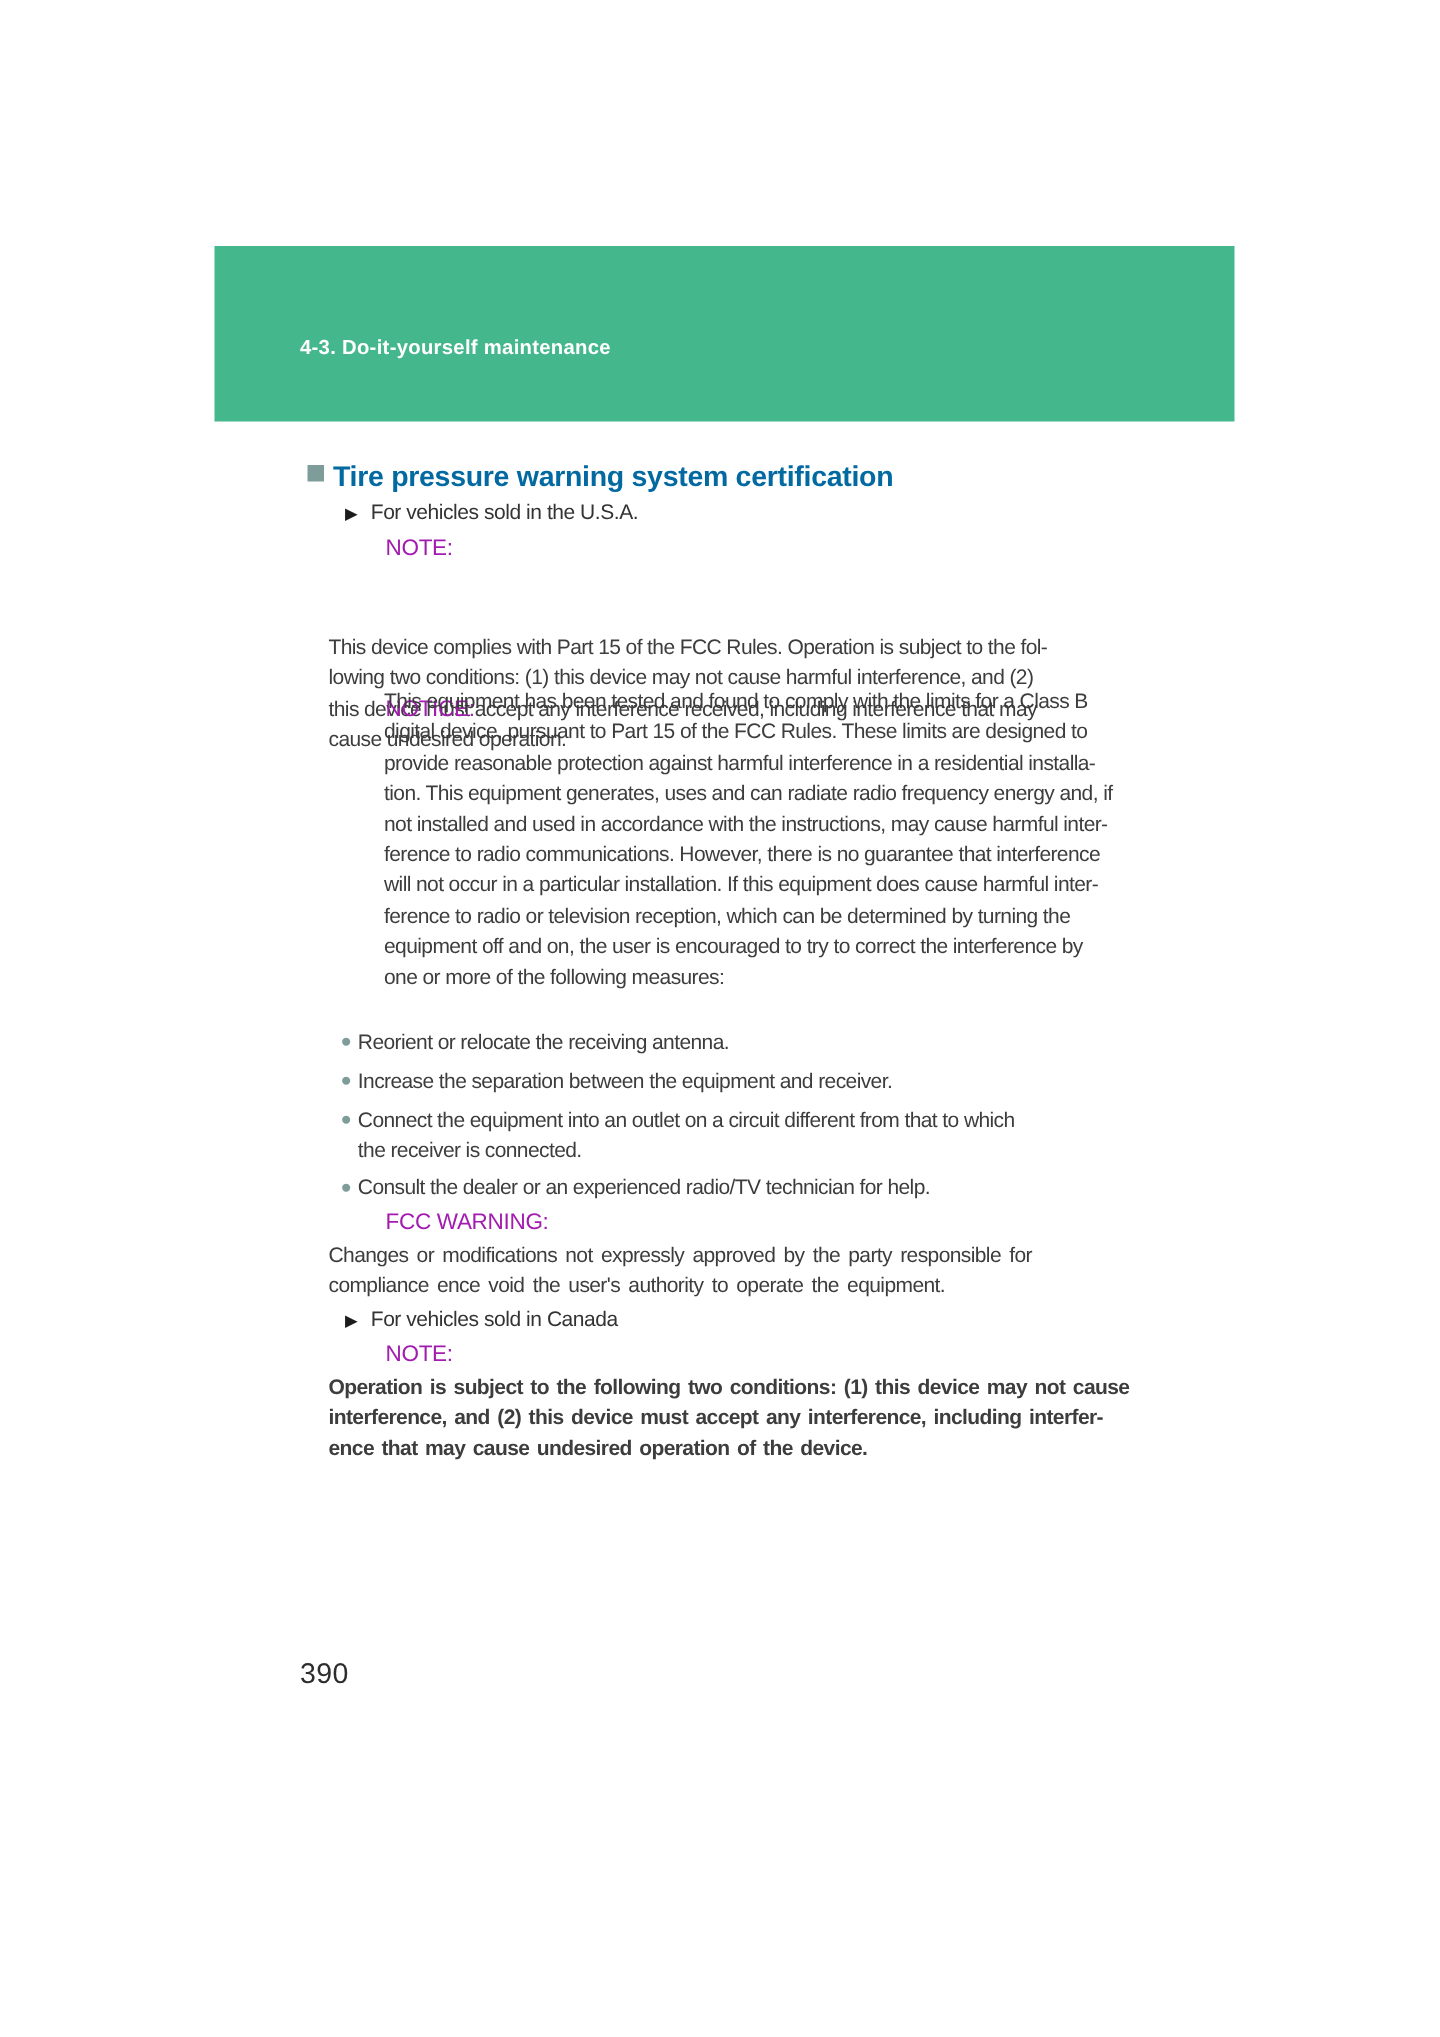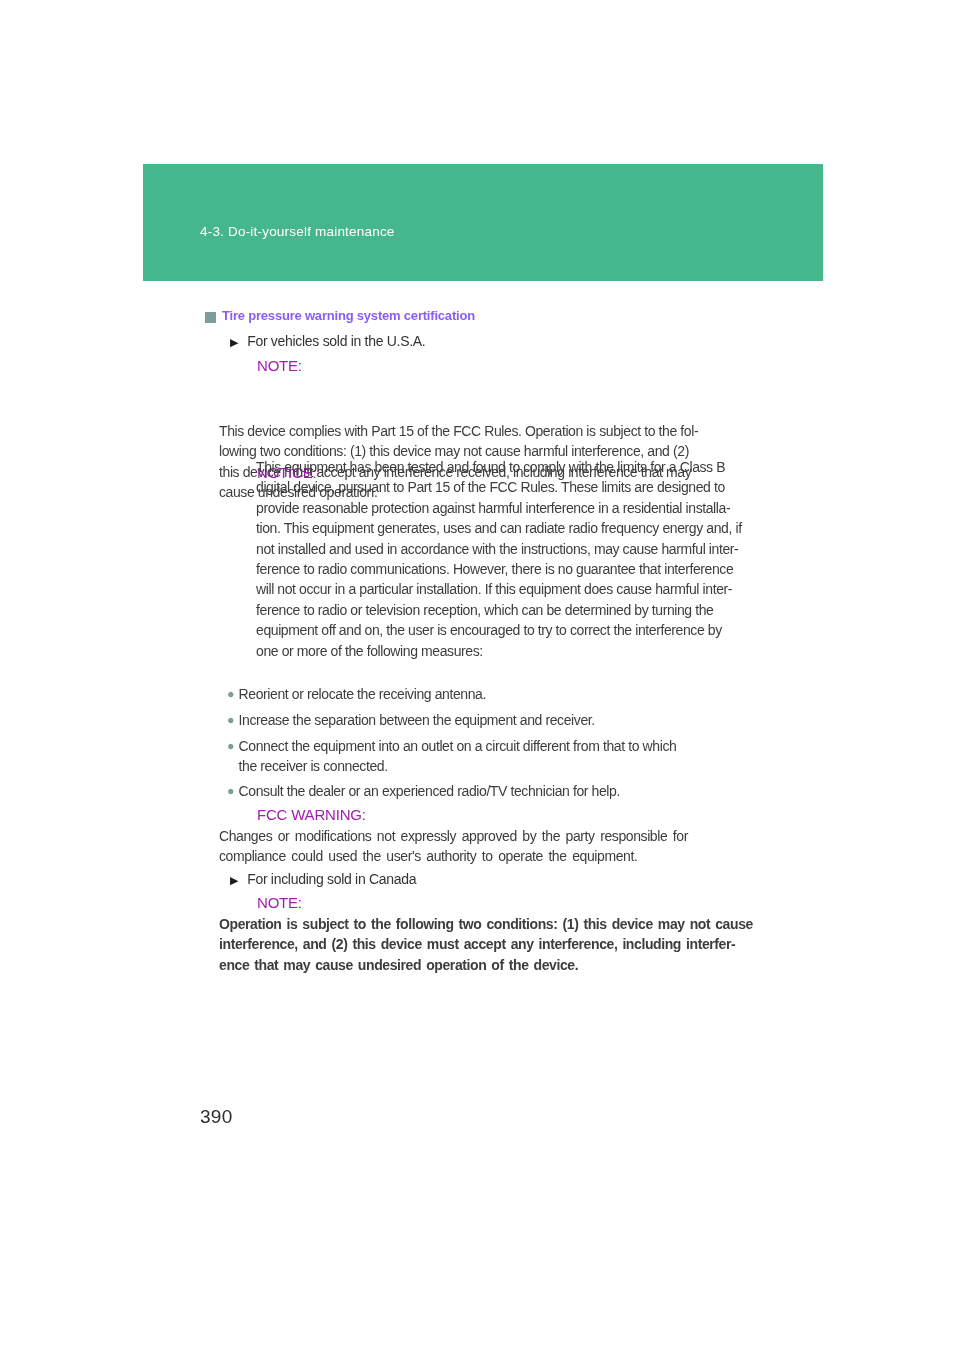--- a/index.html
+++ b/index.html
@@ -11,27 +11,27 @@
     overflow: hidden;
   }
   .abs { position: absolute; }
 
   .band {
     left: 143px; top: 164px; width: 680px; height: 117px;
     background: #45b78d;
   }
   .band-title {
     left: 57px; top: 60px;
-    color: #ffffff; font-weight: normal; font-size: 13.5px; letter-spacing: 0.2px;
+    color: #ffffff; font-weight: bold; font-size: 13.5px; letter-spacing: 0.2px;
   }
 
   .sec-heading {
     left: 205px; top: 308px;
-    display: flex; align-items: flex-end;
-    font-weight: bold; font-size: 13px; color: #8b5cf6; letter-spacing: -0.2px;
+    display: flex; align-items: flex-start;
+    font-weight: bold; font-size: 19px; color: #0369a1; letter-spacing: -0.2px;
   }
   .sq {
     width: 11px; height: 11px; background: #7e9d9a;
     display: inline-block; margin: 2px 6px 0 0; flex: 0 0 auto;
   }
 
   .marker {
     display: flex; align-items: baseline;
     font-size: 14px; color: #333333; letter-spacing: -0.3px;
   }
@@ -104,25 +104,25 @@
   <span class="para">Connect the equipment into an outlet on a circuit different from that to which
 the receiver is connected.</span>
 </div>
 <div class="abs bullet-item" style="left:227px; top:781px;">
   <span class="dot">●</span>
   <span class="para">Consult the dealer or an experienced radio/TV technician for help.</span>
 </div>
 
 <div class="abs label" style="left:219px; top:806px;">FCC WARNING:</div>
 <div class="abs para" style="left:219px; top:826px; word-spacing:2px;">Changes or modifications not expressly approved by the party responsible for
-compliance could used the user's authority to operate the equipment.</div>
+compliance ence void the user's authority to operate the equipment.</div>
 
 <div class="abs marker" style="left:230px; top:871px;">
   <span class="tri">▶</span>
-  <span>For including sold in Canada</span>
+  <span>For vehicles sold in Canada</span>
 </div>
 
 <div class="abs label" style="left:219px; top:894px;">NOTE:</div>
 <div class="abs para" style="left:219px; top:914px; word-spacing:1.5px;font-weight:bold;">Operation is subject to the following two conditions: (1) this device may not cause
 interference, and (2) this device must accept any interference, including interfer-
 ence that may cause undesired operation of the device.</div>
 
 <div class="abs pagenum">390</div>
 
 <div class="abs watermark">carmanualsonline.info</div>

